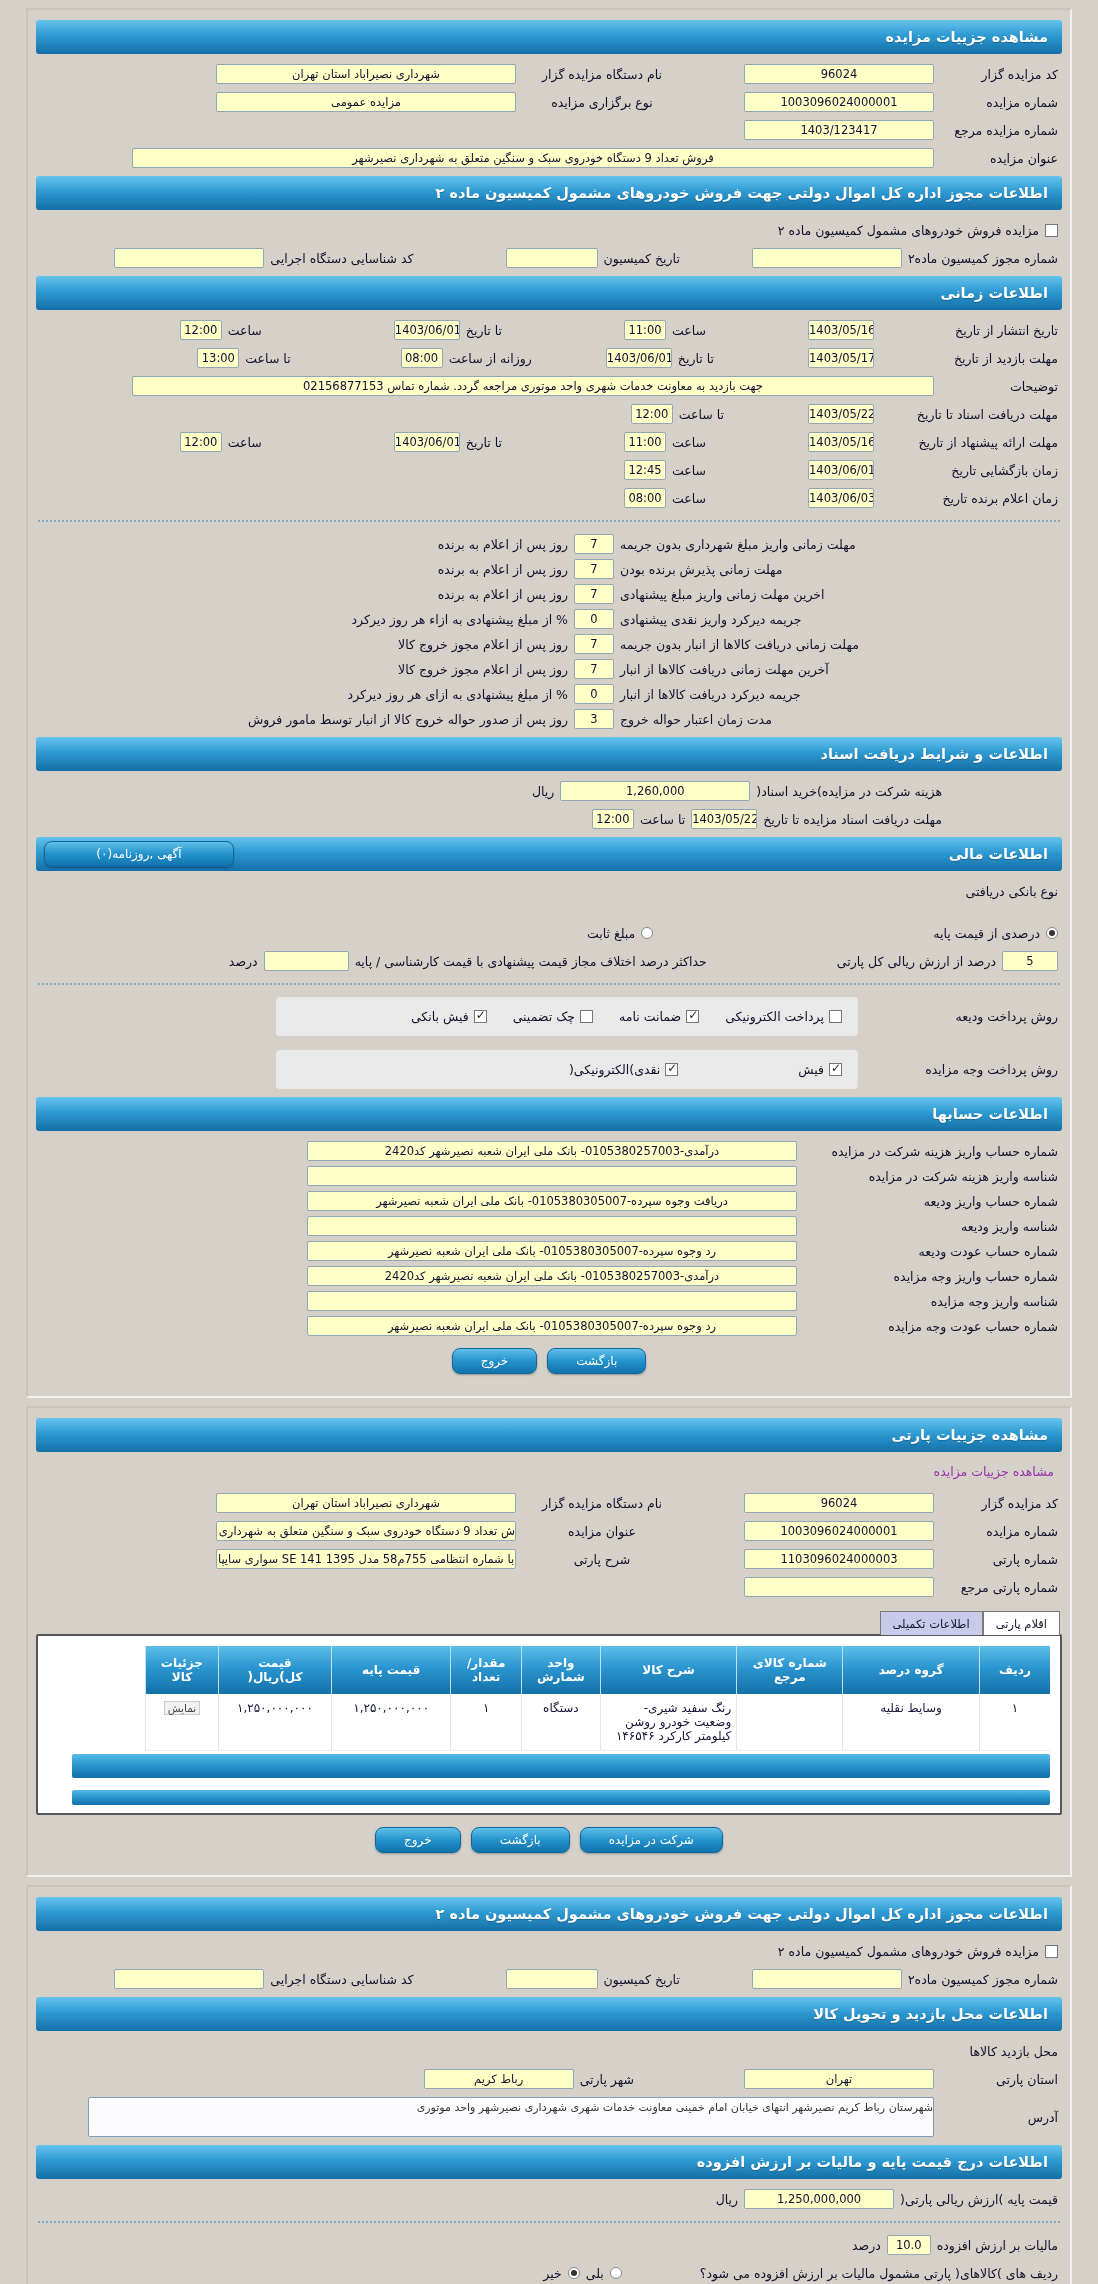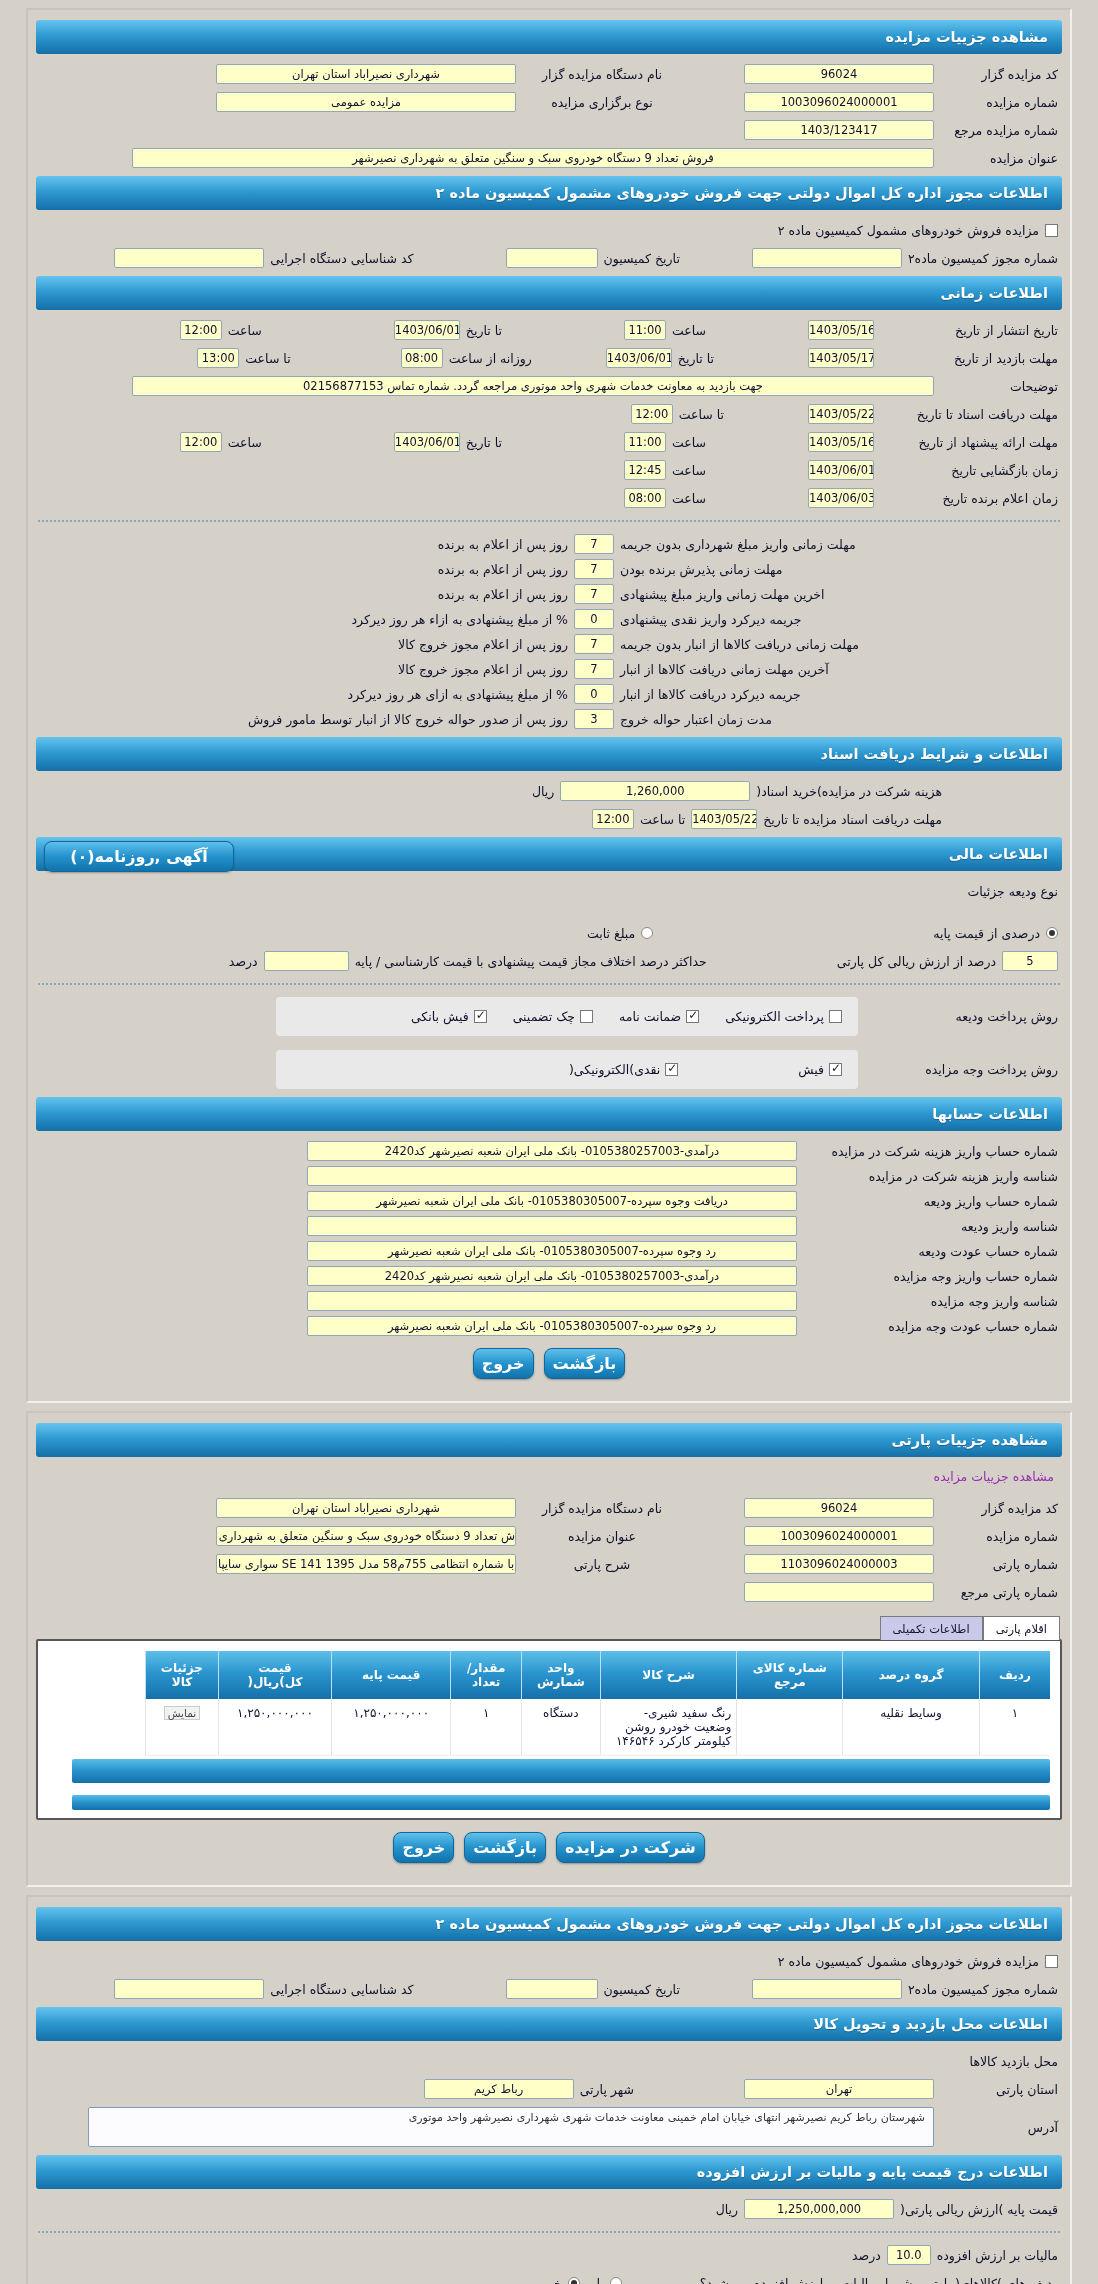--- a/index.html
+++ b/index.html
@@ -40,33 +40,33 @@
   .w-date{width:66px}.w-time{width:42px}.w-num{width:40px}
   .w45{width:44px}.w60{width:56px}.w85{width:85px}.w90{width:92px}.w150{width:150px}
   .w190{width:190px}.w300{width:300px}.w490{width:490px}.w800{width:802px}
   .lblw118{width:118px}.lblw160{width:160px;text-align:left}.lblw255{width:255px}
   .dl-lbl{width:438px;text-align:left}
   .sp{flex:0 0 auto}
   .dots { border-top:2px dotted #7fa9c4; margin:12px 2px; height:0; }
   .btn {
     background:linear-gradient(180deg,#5fc0ea 0%,#2492cc 50%,#1173ac 100%);
     color:#fff; border:1px solid #0f679e; border-radius:8px;
-    padding:5px 8px; font-size:16px; font-family:inherit; cursor:pointer;
-    box-shadow:0 1px 2px rgba(0,0,0,.3); white-space:nowrap;font-weight:bold;
+    padding:5px 28px; font-size:12px; font-family:inherit; cursor:pointer;
+    box-shadow:0 1px 2px rgba(0,0,0,.3); white-space:nowrap;
   }
   .btn-row { display:flex; justify-content:center; gap:10px; margin:12px 0; }
   .chk { width:13px; height:13px; border:1px solid #777; background:#fff; display:inline-block; position:relative; flex:0 0 auto; }
   .chk.on::after { content:"\2713"; position:absolute; top:-3px; left:1px; font-size:12px; font-weight:bold; color:#222; }
   .rad { width:12px; height:12px; border:1px solid #888; border-radius:50%; background:#fff; display:inline-block; flex:0 0 auto; }
   .rad.on::after { content:""; display:block; width:6px; height:6px; border-radius:50%; background:#333; margin:2px; }
   .grey-group { background:#e9e9e9; border-radius:4px; padding:12px 16px; display:flex; align-items:center; flex:0 0 auto; }
   .grp-item { display:flex; align-items:center; gap:5px; }
   .inp-wide {
     background:#fcfcfe; border:1px solid #7f9db9; border-radius:2px;
-    height:40px; width:846px; padding:3px 8px; font-size:11px; color:#333;
+    height:40px; width:846px; padding:3px 0; font-size:11px; color:#333;
     overflow:hidden; flex:0 0 auto;
   }
   .plink { color:#9a2fae; font-size:12.5px; margin:2px 8px 6px; display:inline-block; text-decoration:none; }
   .tabs { display:flex; justify-content:flex-start; margin:14px 2px -1px 0; }
   .tab { border:1px solid #7a7a7a; border-bottom:none; padding:5px 12px 4px; font-size:11.5px; background:#fff; cursor:pointer; position:relative; z-index:2; }
   .tab.alt { background:#c9c9ea; }
   .tbl-wrap { background:#fff; border:2px solid #55555a; border-radius:2px; padding:10px 10px 8px 10px; margin:0 0 6px 0; }
   table.items { border-collapse:collapse; width:905px; margin-left:auto; margin-right:0; }
   table.items th {
     background:linear-gradient(180deg,#5cbfe9 0%,#2b95cf 45%,#1470a8 100%);
@@ -259,21 +259,21 @@
       <span class="lbl">تا ساعت</span>
       <span class="fld w-time">12:00</span>
     </div>
     <button class="btn btn-news">آگهی ,روزنامه(۰)</button>
   </div>
 
   <div class="bar">
     <span>اطلاعات مالی</span>
   </div>
   <div class="row">
-    <span class="lbl">نوع ودیعه جزئیات</span>
+    <span class="lbl">نوع بانکی دریافتی</span>
   </div>
   <div class="row" style="margin-top:22px">
     <span class="rad on"></span>
     <span class="lbl">درصدی از قیمت پایه</span>
     <span class="sp" style="width:268px"></span>
     <span class="rad"></span>
     <span class="lbl">مبلغ ثابت</span>
   </div>
   <div class="row">
     <span class="fld w60">5</span>

